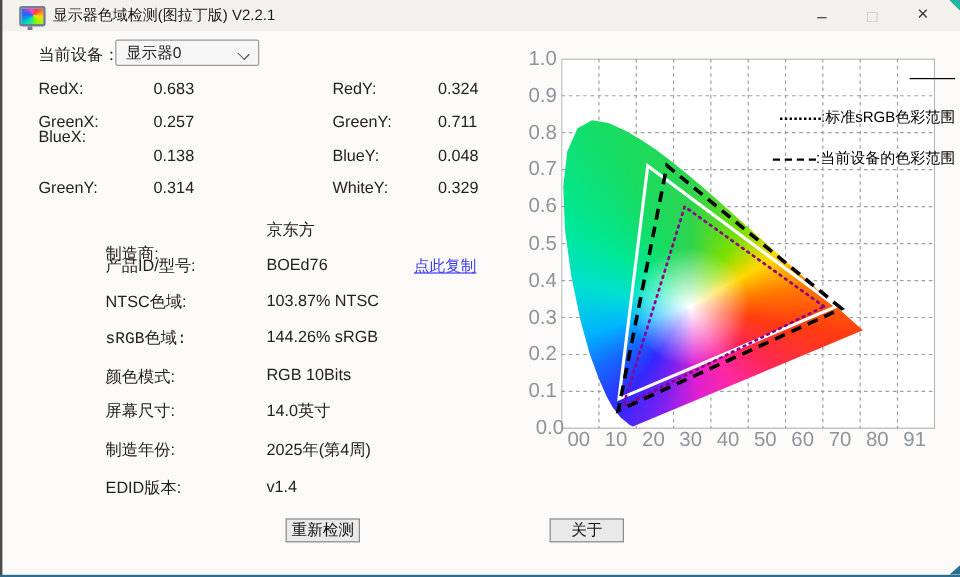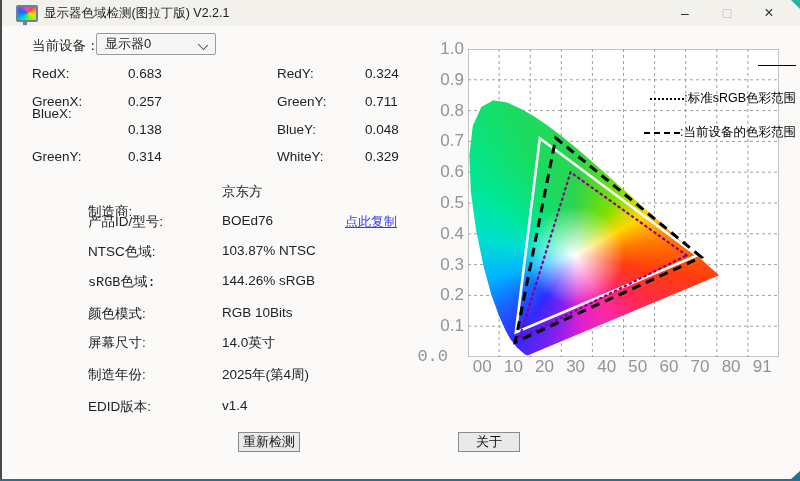--- a/index.html
+++ b/index.html
@@ -141,21 +141,21 @@
       <div class="ytick" style="left: 426px; top: 40px;">1.0</div>
       <div class="ytick" style="left: 426px; top: 70.8px;">0.9</div>
       <div class="ytick" style="left: 426px; top: 101.6px;">0.8</div>
       <div class="ytick" style="left: 426px; top: 132.4px;">0.7</div>
       <div class="ytick" style="left: 426px; top: 163.2px;">0.6</div>
       <div class="ytick" style="left: 426px; top: 194px;">0.5</div>
       <div class="ytick" style="left: 426px; top: 224.8px;">0.4</div>
       <div class="ytick" style="left: 426px; top: 255.6px;">0.3</div>
       <div class="ytick" style="left: 426px; top: 286.4px;">0.2</div>
       <div class="ytick" style="left: 426px; top: 317.2px;">0.1</div>
-      <div class="ytick" style="left: 410px; top: 348px; font-family: Liberation Mono, monospace;">0.0</div>
+      <div class="ytick" style="left: 432px; top: 348px;">0.0</div>
       <div class="xtick" style="left: 465.306px; top: 358px;">00</div>
       <div class="xtick" style="left: 496.406px; top: 358px;">10</div>
       <div class="xtick" style="left: 527.506px; top: 358px;">20</div>
       <div class="xtick" style="left: 558.606px; top: 358px;">30</div>
       <div class="xtick" style="left: 589.706px; top: 358px;">40</div>
       <div class="xtick" style="left: 620.806px; top: 358px;">50</div>
       <div class="xtick" style="left: 651.906px; top: 358px;">60</div>
       <div class="xtick" style="left: 683.006px; top: 358px;">70</div>
       <div class="xtick" style="left: 714.106px; top: 358px;">80</div>
       <div class="xtick" style="left: 745.206px; top: 358px;">91</div>

